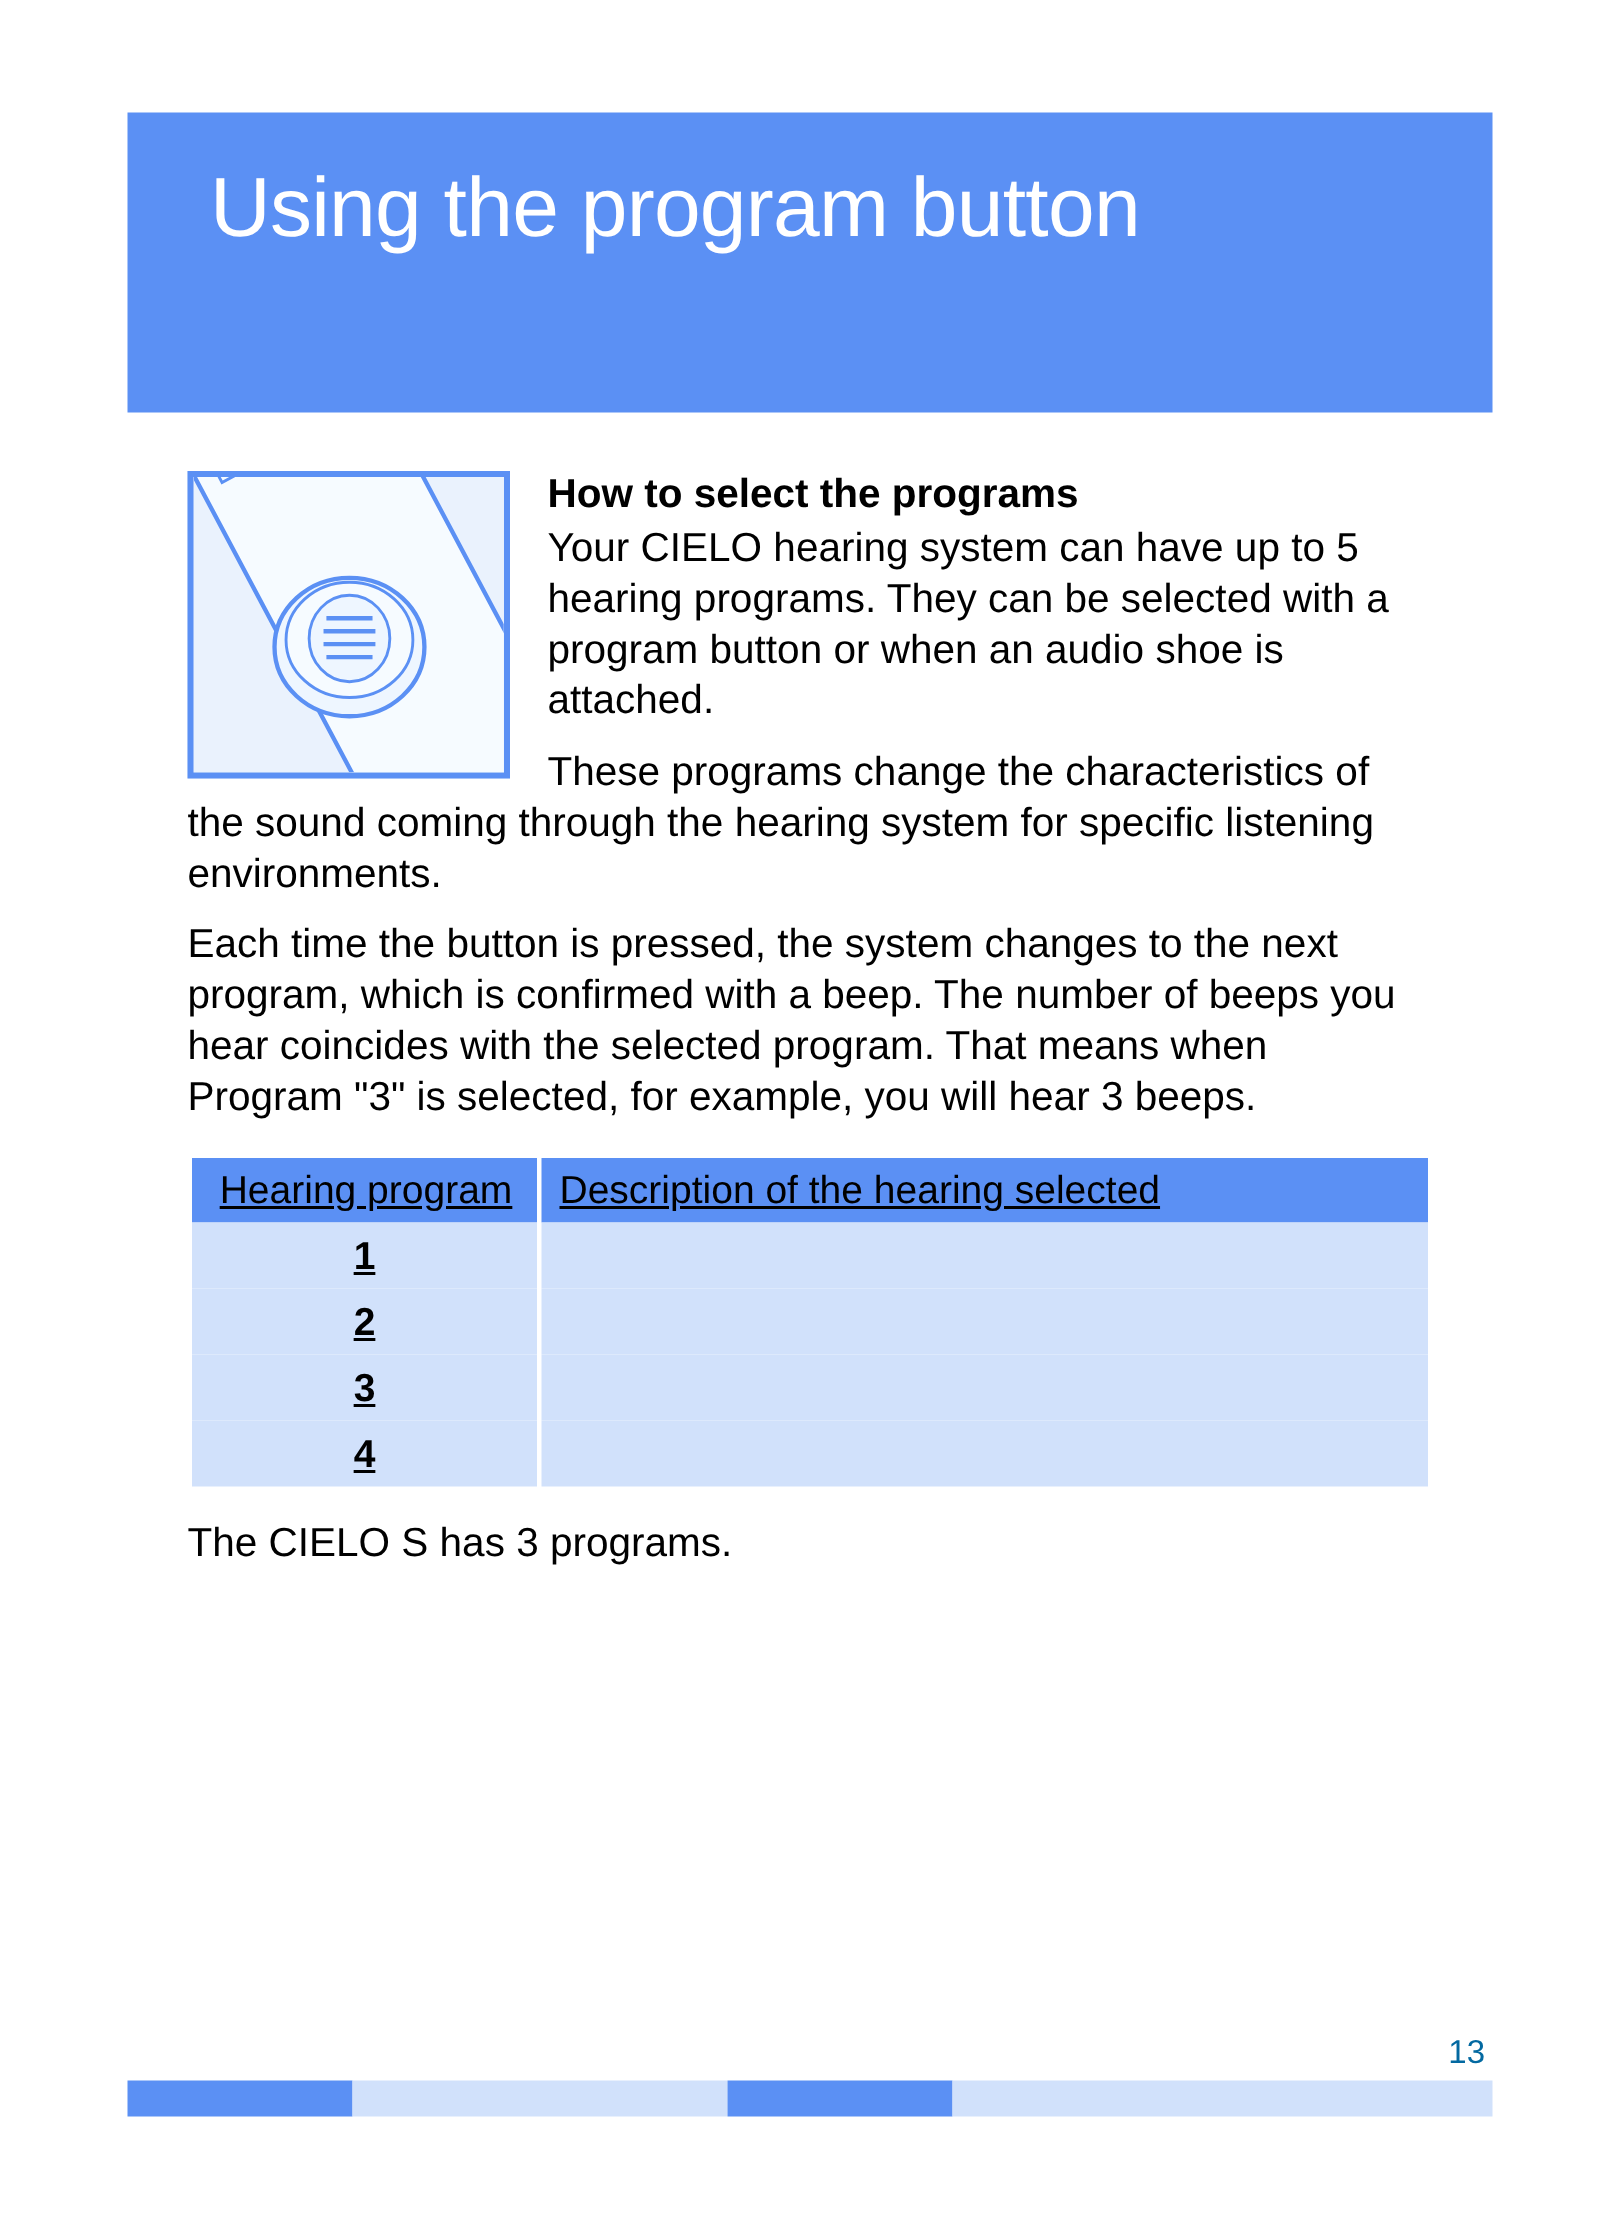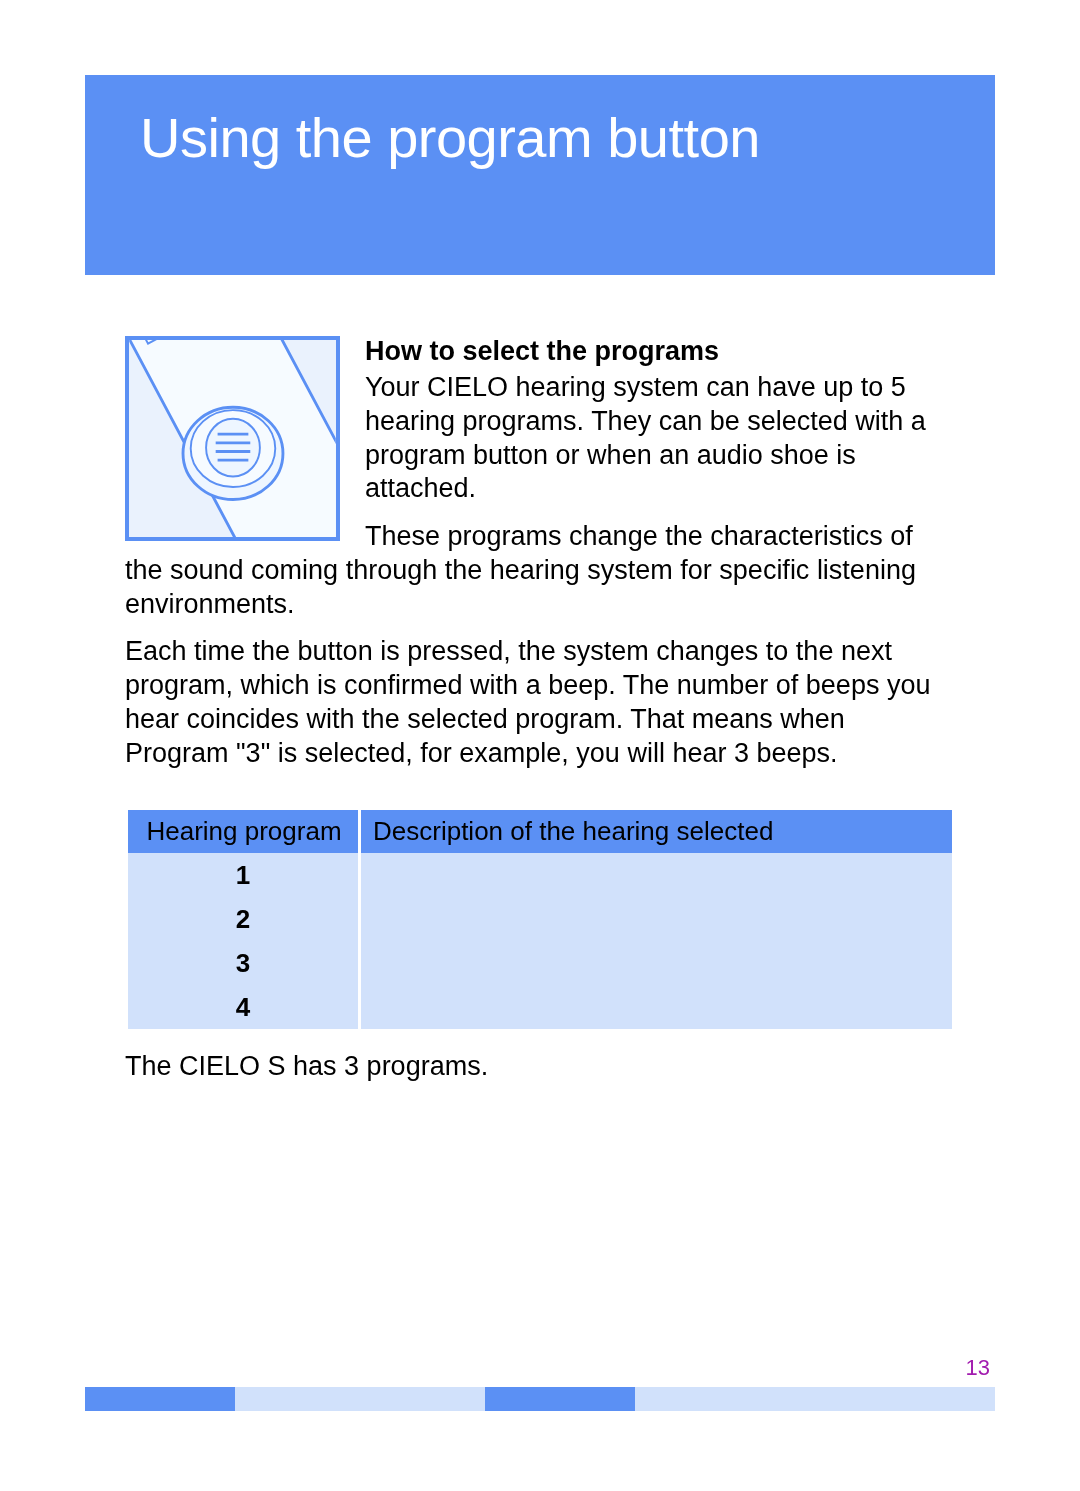--- a/index.html
+++ b/index.html
@@ -24,21 +24,21 @@
     left: 140px;
     top: 105px;
     font-size: 56px;
     font-weight: 400;
     color: #ffffff;
     letter-spacing: -0.5px;
   }
   .content {
     position: absolute;
     left: 125px;
-    top: 336px;
+    top: 314px;
     width: 830px;
   }
   .illustration {
     float: left;
     width: 215px;
     height: 205px;
     margin-right: 25px;
     margin-bottom: 5px;
     background: #e8f0fc;
     border: 4px solid #5b90f4;
@@ -53,21 +53,22 @@
     margin-bottom: 4px;
   }
   .para {
     font-size: 27px;
     line-height: 1.25;
     color: #000;
     margin-bottom: 14px;
   }
   .table-wrap {
     clear: both;
-    margin-top: 40px;
+    margin-top: 24px;
+    text-decoration: underline;
   }
   table.programs {
     width: 100%;
     border-collapse: separate;
     border-spacing: 3px 0;
   }
   table.programs th {
     background: #5b90f4;
     color: #000;
     font-weight: 400;
@@ -104,21 +105,21 @@
   }
   .footer .seg.a { left: 0;   width: 150px; background: #5b90f4; }
   .footer .seg.b { left: 150px; width: 250px; background: #d1e1fb; }
   .footer .seg.c { left: 400px; width: 150px; background: #5b90f4; }
   .footer .seg.d { left: 550px; width: 360px; background: #d1e1fb; }
   .page-number {
     position: absolute;
     right: 90px;
     bottom: 110px;
     font-size: 22px;
-    color: #a21caf;
+    color: #0369a1;
   }
 </style>
 </head>
 <body>
 
 <div class="header-block"></div>
 <div class="page-title">Using the program button</div>
 
 <div class="content">
 

